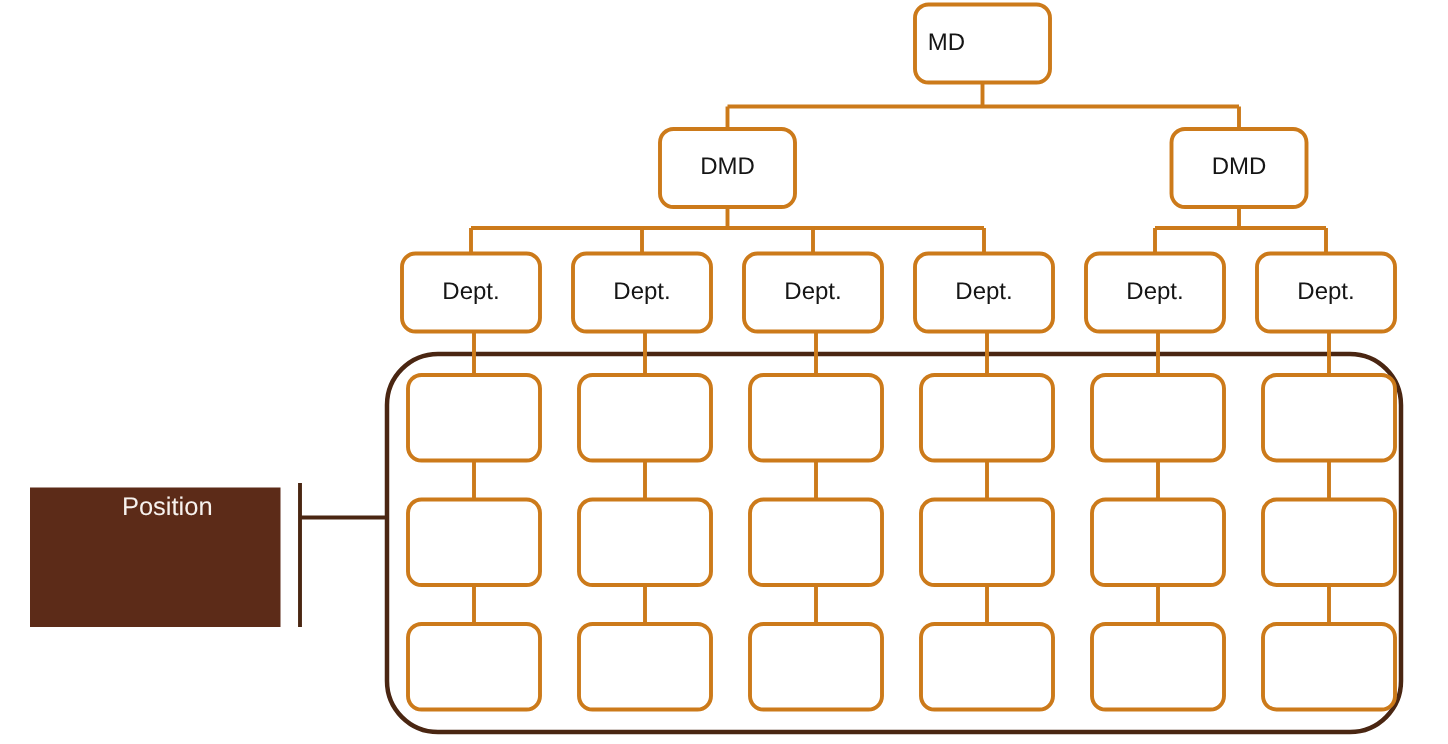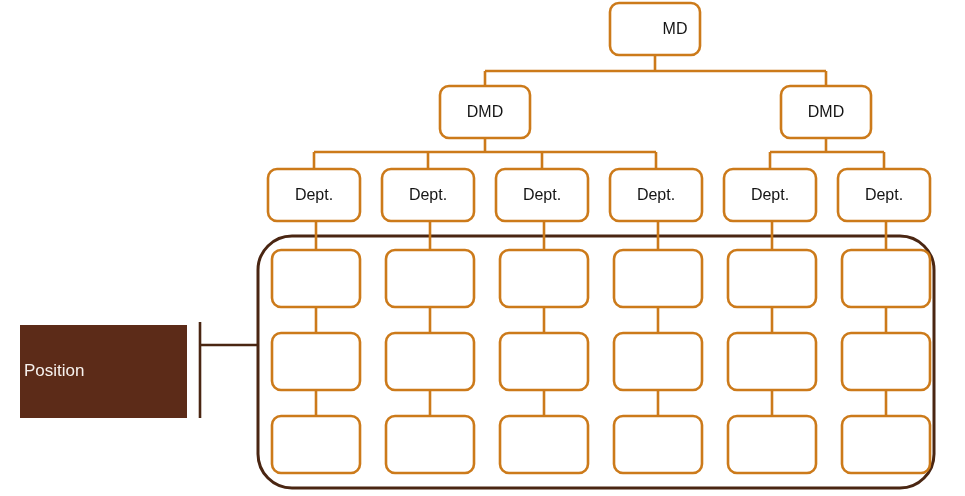--- a/index.html
+++ b/index.html
@@ -33,27 +33,26 @@
     justify-content: center;
     font-size: 16px;
     color: #151515;
     font-family: "Liberation Sans", sans-serif;
     white-space: nowrap;
     pointer-events: none;
   }
   .callout-label {
     position: absolute;
     display: flex;
-    flex-direction: column;
     justify-content: center;
     font-size: 17px;
     line-height: 1.55;
     color: #f7f2ee;
     font-family: "Liberation Sans", sans-serif;
-    padding-left: 4px;
+    padding-left: 16px;
     box-sizing: border-box;
   }
 </style>
 </head>
 <body>
 
 <div id="chart-root">
 
   <svg id="chart-svg" viewBox="0 0 965 496" xmlns="http://www.w3.org/2000/svg">
 
@@ -146,21 +145,21 @@
     </g>
 
     <g stroke="#4A2612" stroke-width="2.6" fill="none" stroke-linecap="butt">
       <line x1="200" y1="322" x2="200" y2="418"></line>
       <line x1="200" y1="345" x2="258" y2="345"></line>
     </g>
 
     <rect x="20" y="325" width="167" height="93" fill="#5C2B18" stroke="none"></rect>
   </svg>
 
-  <div class="node-label" style="left:630px; top:3px; width:90px; height:52px;">MD</div>
+  <div class="node-label" style="left:586px; top:3px; width:90px; height:52px;">MD</div>
 
   <div class="node-label" style="left:440px; top:86px; width:90px; height:52px;">DMD</div>
   <div class="node-label" style="left:781px; top:86px; width:90px; height:52px;">DMD</div>
 
   <div class="node-label" style="left:268px; top:169px; width:92px; height:52px;">Dept.</div>
   <div class="node-label" style="left:382px; top:169px; width:92px; height:52px;">Dept.</div>
   <div class="node-label" style="left:496px; top:169px; width:92px; height:52px;">Dept.</div>
   <div class="node-label" style="left:610px; top:169px; width:92px; height:52px;">Dept.</div>
   <div class="node-label" style="left:724px; top:169px; width:92px; height:52px;">Dept.</div>
   <div class="node-label" style="left:838px; top:169px; width:92px; height:52px;">Dept.</div>

